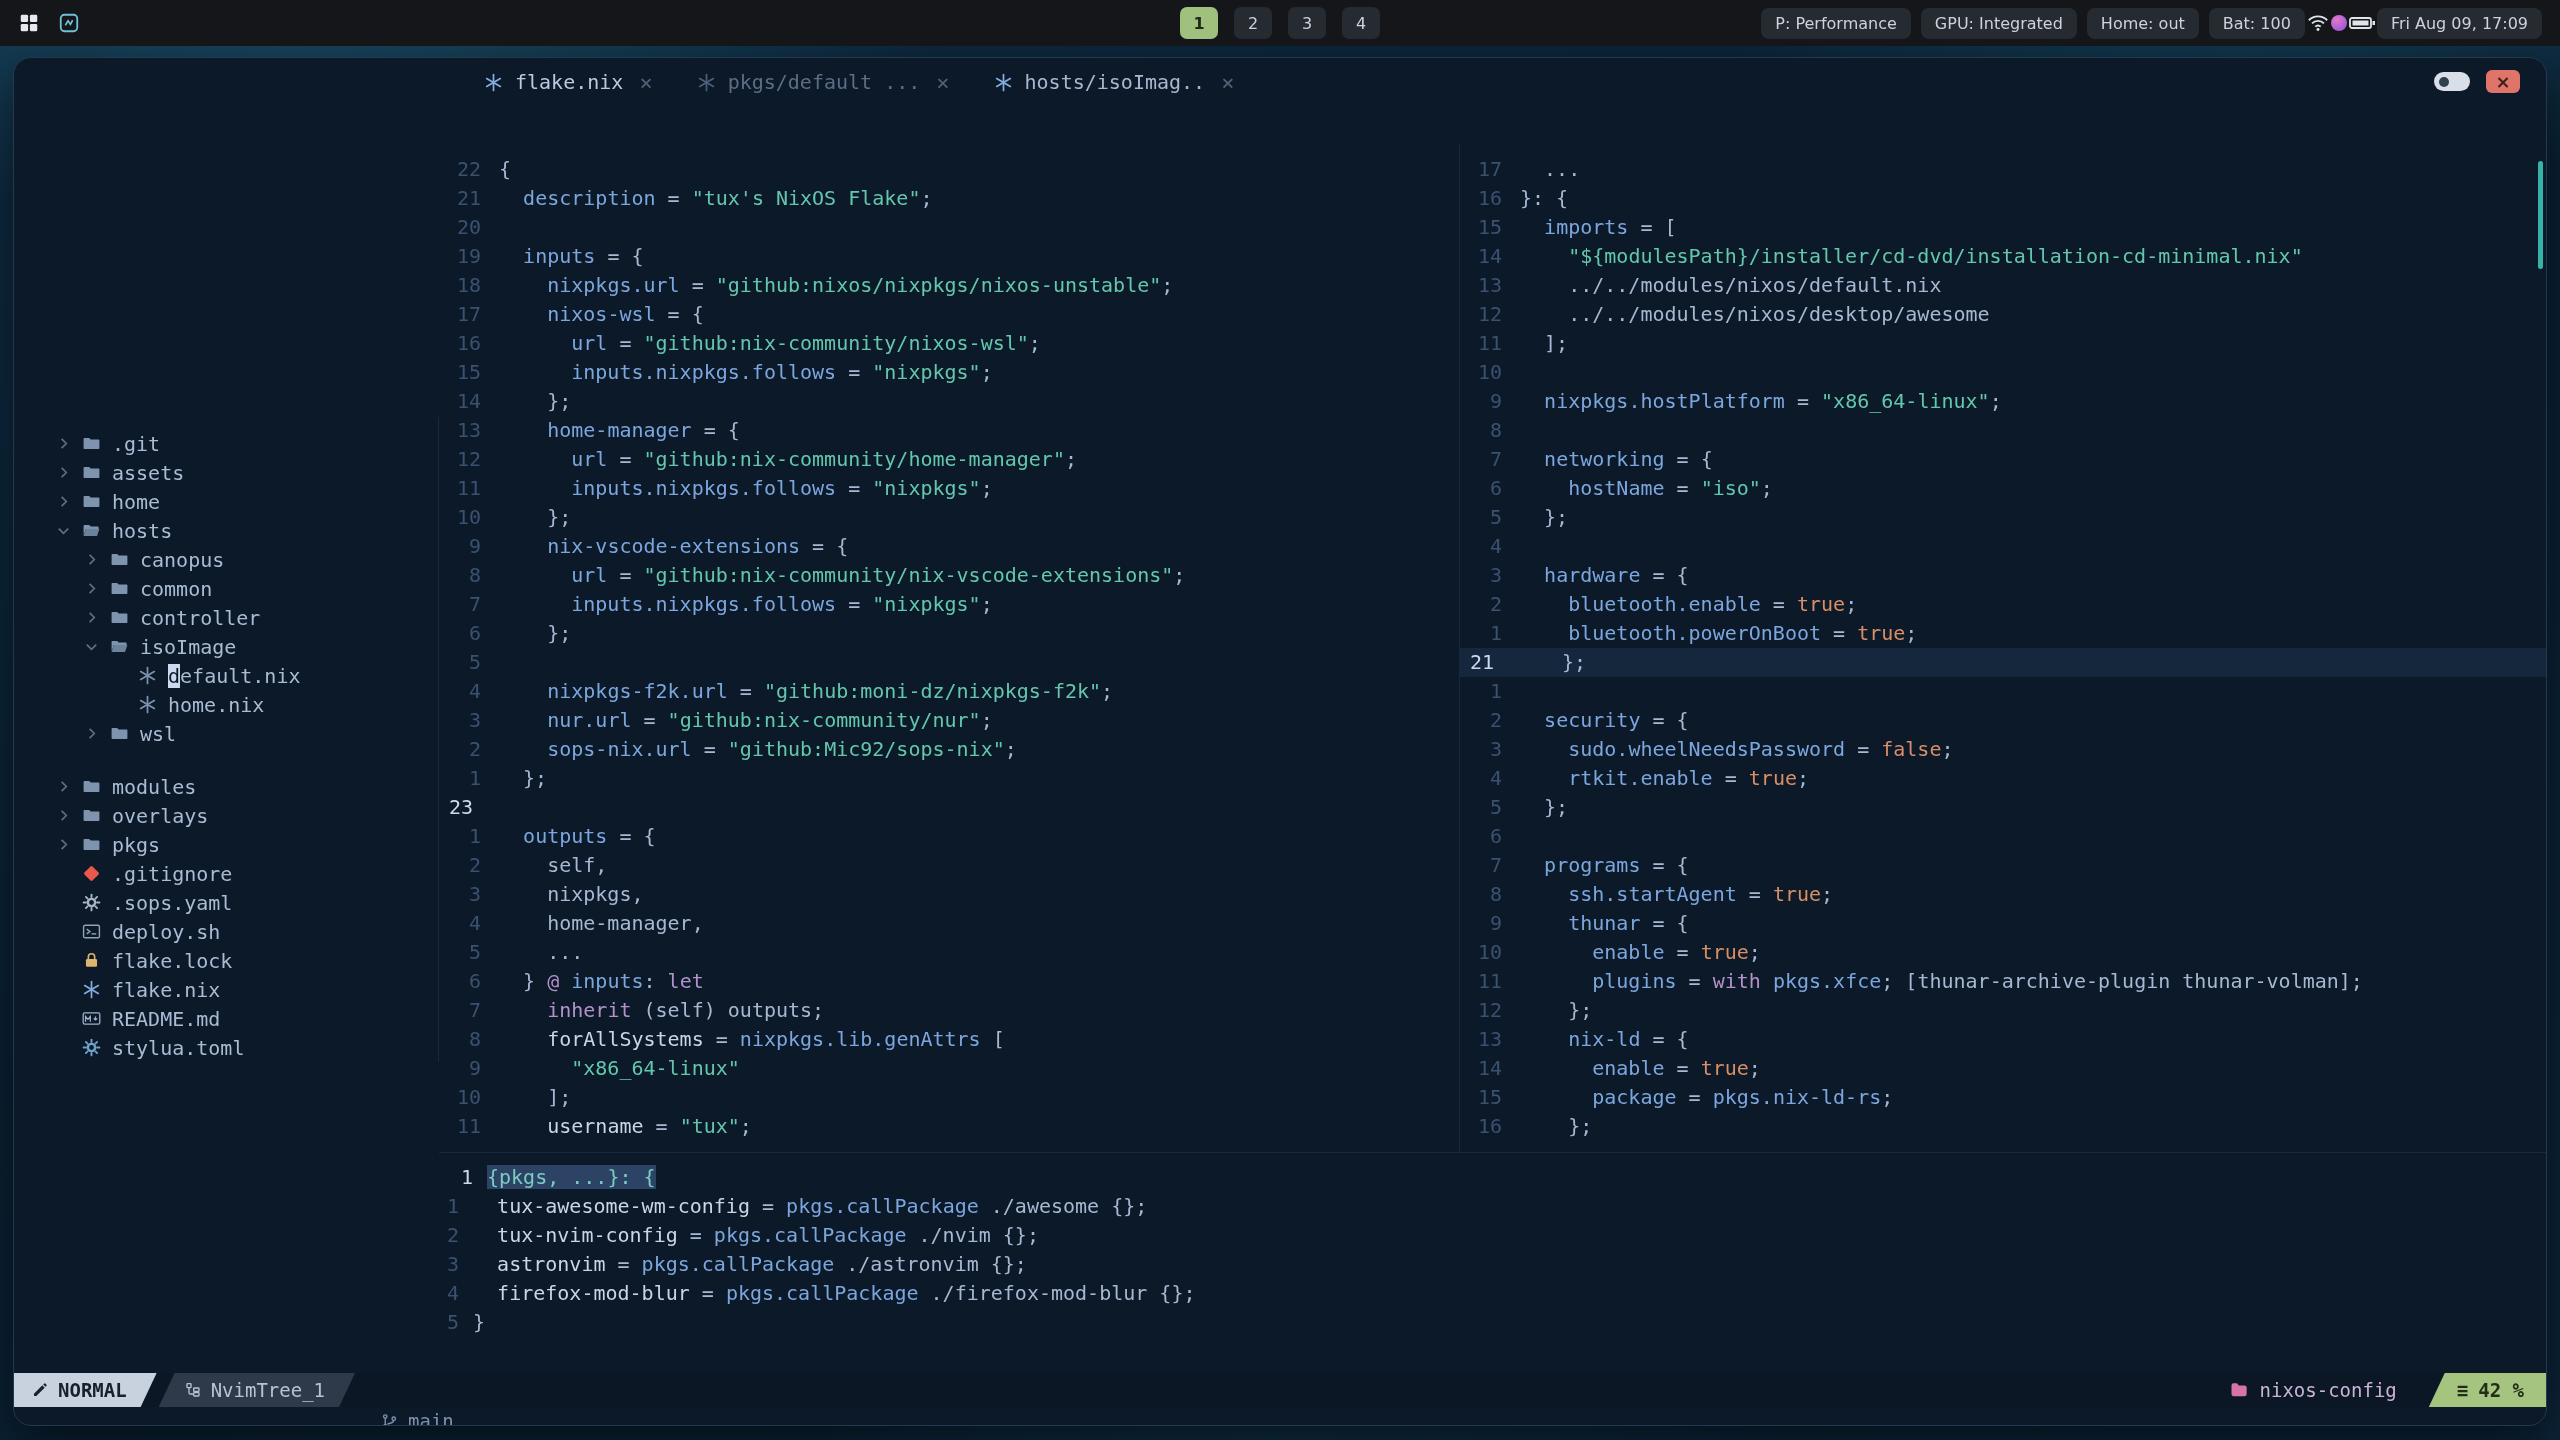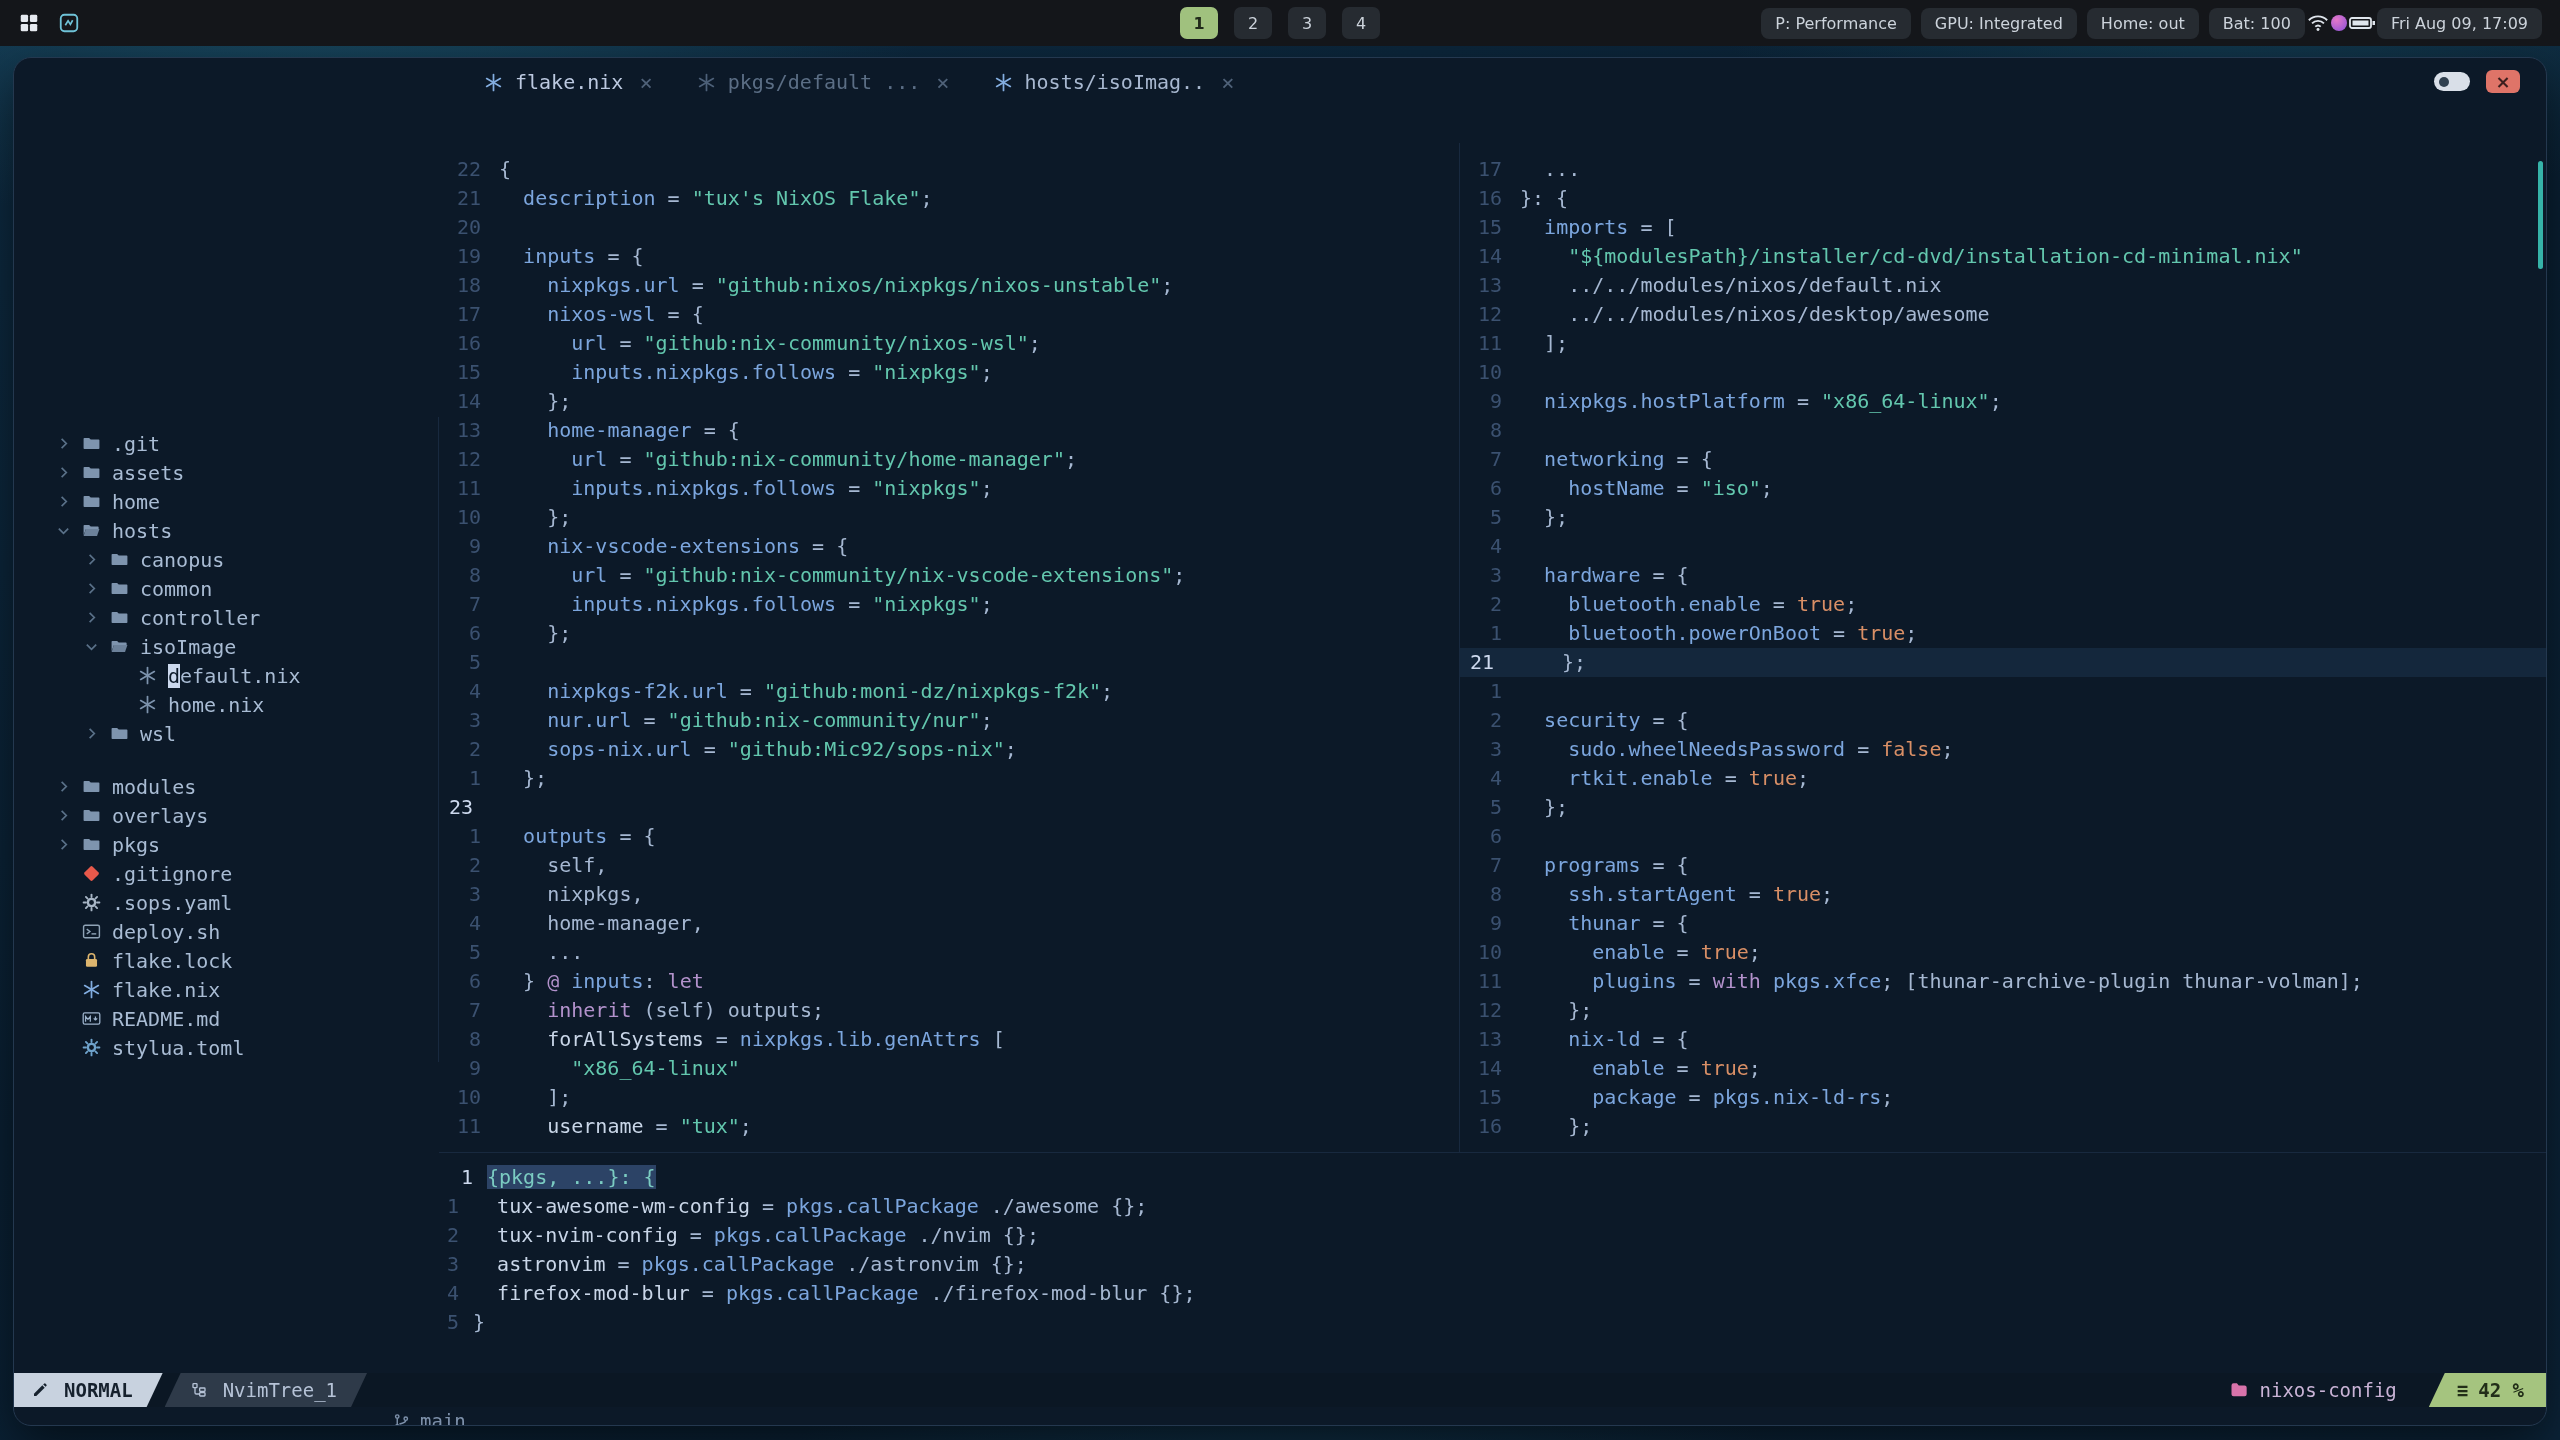--- a/index.html
+++ b/index.html
@@ -84,21 +84,21 @@
   .code { white-space:pre; }
   .tk-d { color:#a6b8d2; } .tk-b { color:#7ca6de; } .tk-s { color:#63c7ae; }
   .tk-o { color:#d98f66; } .tk-k { color:#b392cc; } .tk-w { color:#c9d6e8; }
   .tk-a { color:#7bccc2; background:#2c4366; }
   .scrollthumb { position:absolute; right:3px; top:18px; width:5px; height:108px;
                  background:#36b3a8; border-radius:3px; }
 
   
   .statusline { flex:none; height:34px; display:flex; align-items:stretch; background:#0b1724;
                 font-size:19px; }
-  .seg { display:flex; align-items:center; gap:16px; }
+  .seg { display:flex; align-items:center; gap:10px; }
   .seg-mode { background:#c8d2df; color:#16212d; font-weight:bold; padding:0 30px 0 18px;
               clip-path:polygon(0 0, 100% 0, calc(100% - 16px) 100%, 0 100%); }
   .seg-buf { background:#2e3a49; color:#b6c3d7; padding:0 30px 0 26px; margin-left:2px;
              clip-path:polygon(16px 0, 100% 0, calc(100% - 16px) 100%, 0 100%); }
   .branch { display:flex; align-items:center; gap:10px; margin-left:26px; color:#7e91ab;margin-top:48px; }
   .sl-right { margin-left:auto; display:flex; align-items:stretch; gap:32px; }
   .project { display:flex; align-items:center; gap:11px; color:#c9b3d6; }
   .seg-progress { background:#a5c47f; color:#222e18; font-weight:bold; padding:0 22px 0 28px;
                   clip-path:polygon(16px 0, 100% 0, 100% 100%, 0 100%); display:flex;
                   align-items:center; gap:10px; }

